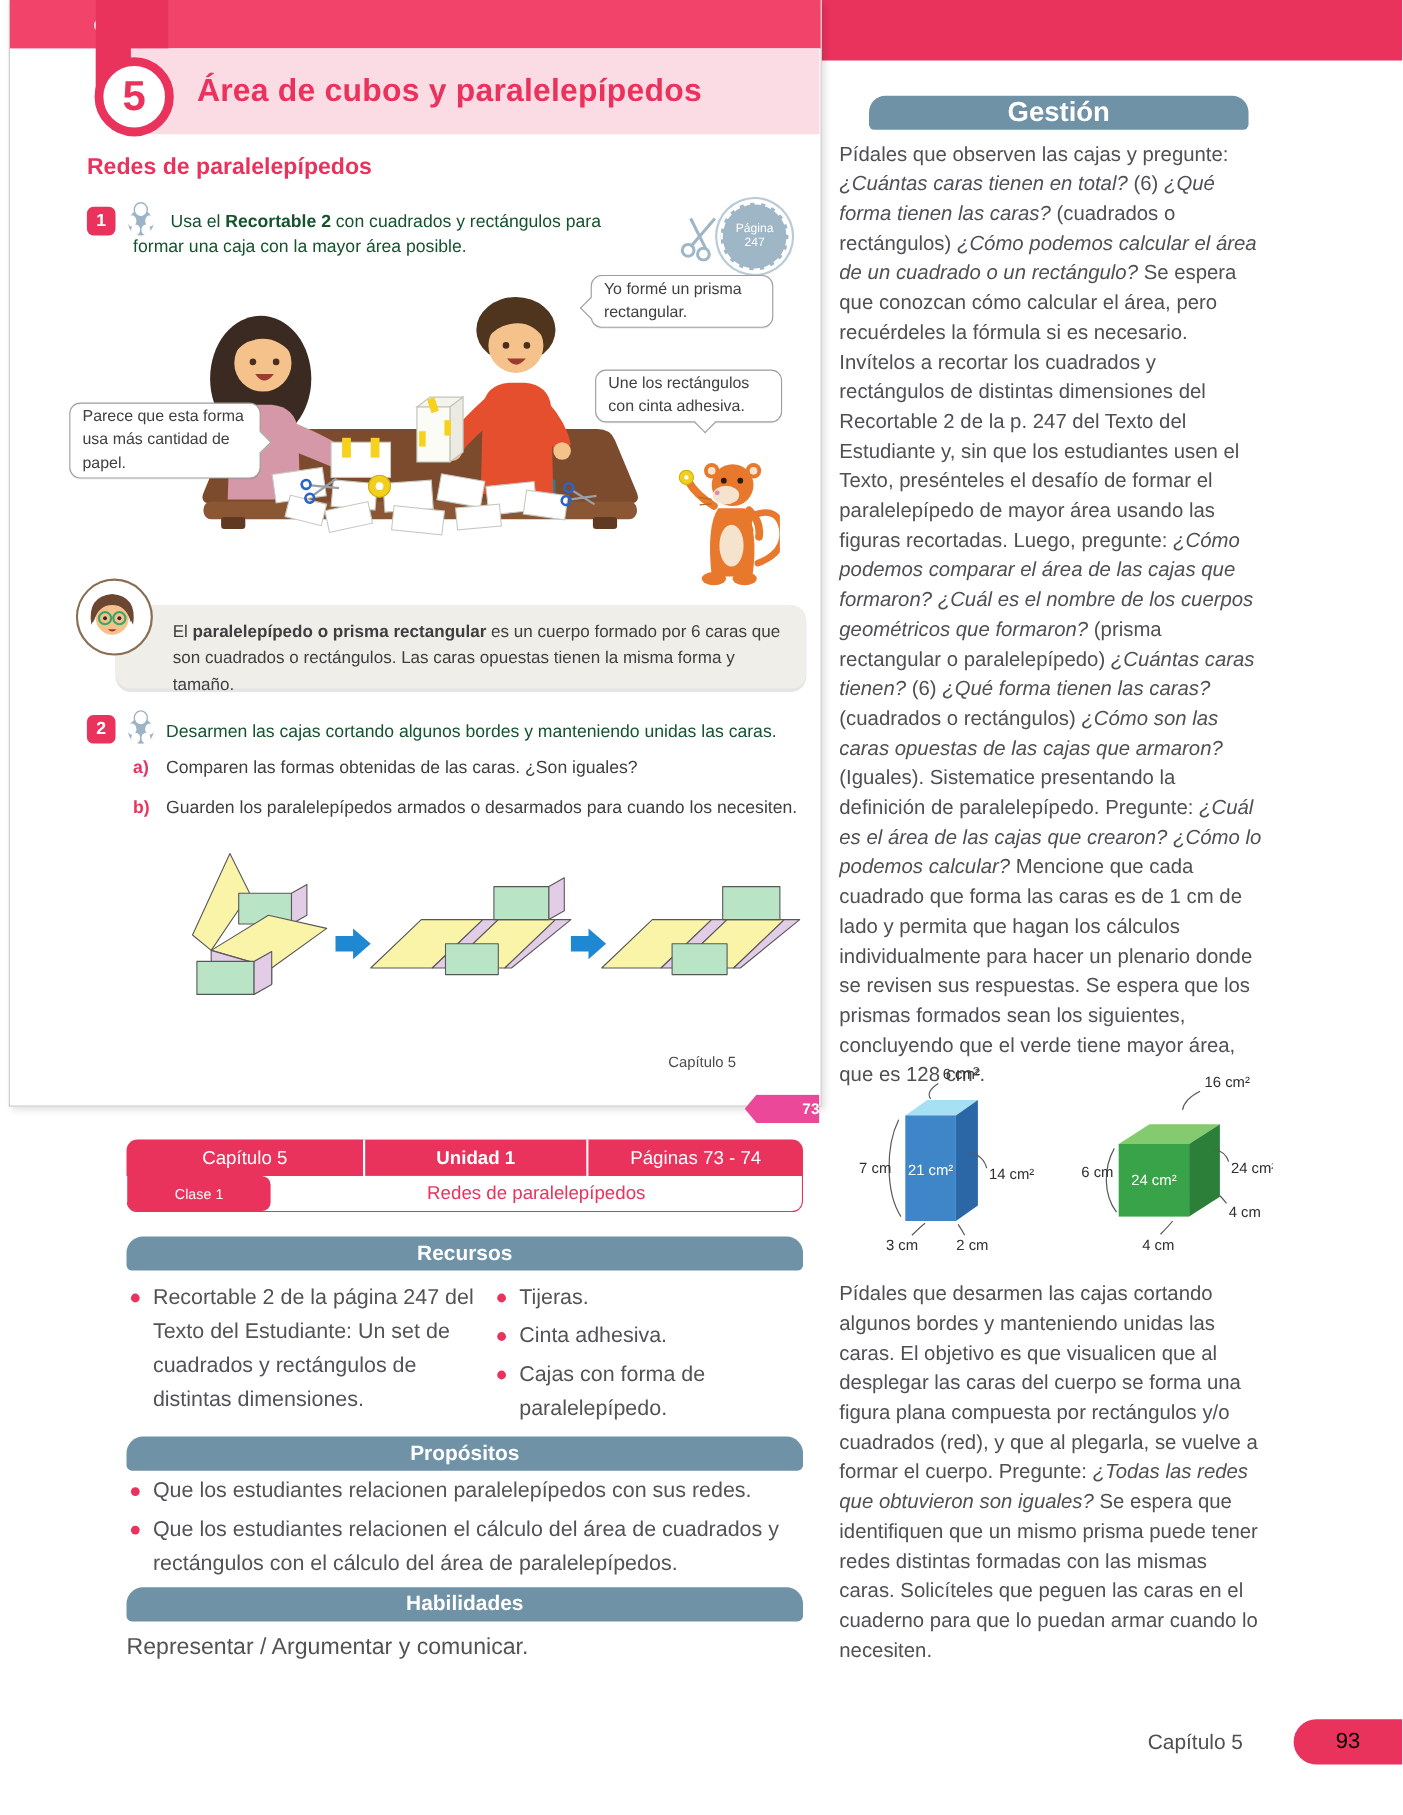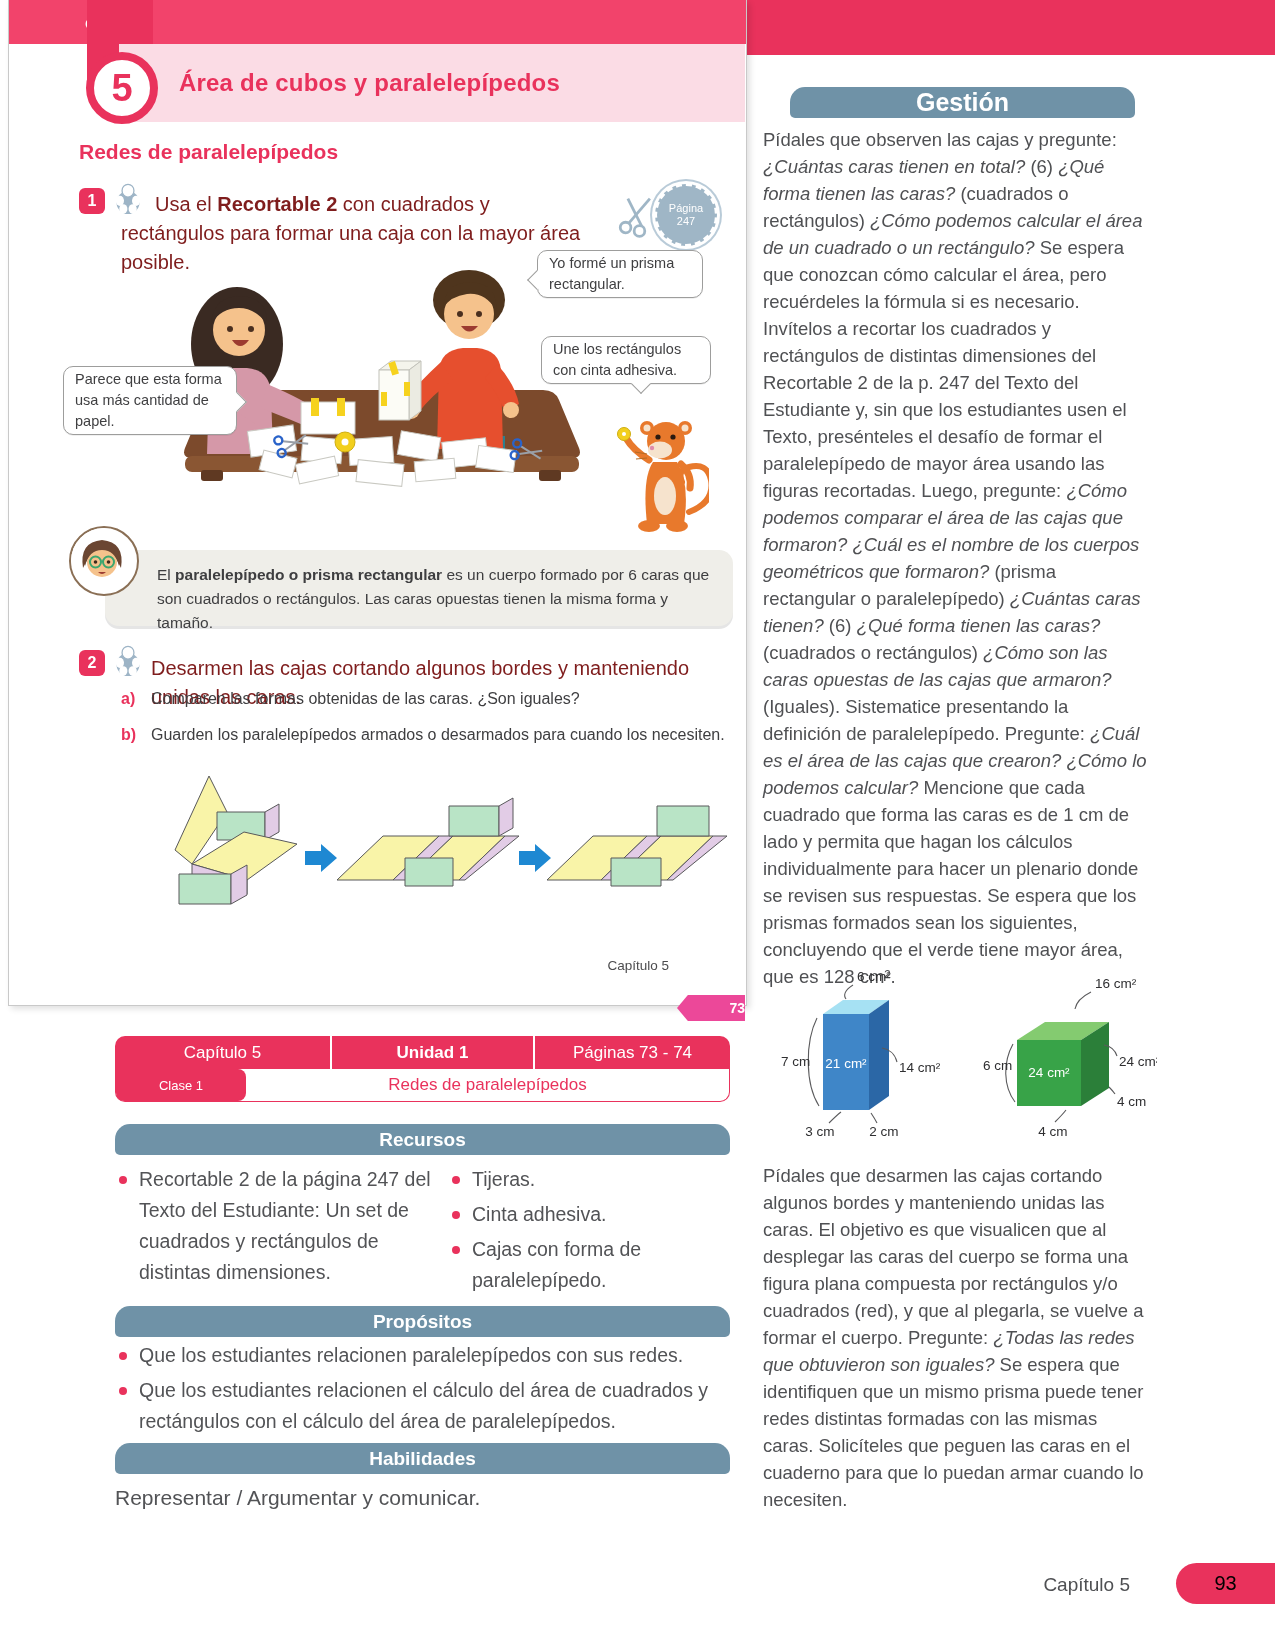--- a/index.html
+++ b/index.html
@@ -11,29 +11,29 @@
   
   .top-band{position:absolute;left:746px;top:0;width:529px;height:55px;background:#e9325c;}
 
   
   .card{position:absolute;left:8px;top:0;width:737px;height:1005px;background:#fff;
         border:1px solid #c9c9c9;border-top:none;box-shadow:3px 3px 6px rgba(0,0,0,.12);}
   .bar-top{position:absolute;left:0;top:0;width:100%;height:44px;background:#f2436b;}
   .chapter-label{position:absolute;left:76px;top:0;height:44px;line-height:48px;color:#fff;font-weight:bold;font-size:15px;}
   .tab-corner{position:absolute;left:78px;top:0;width:66px;height:118px;background:#e9325c;border-radius:0 0 0 34px;}
   .title-band{position:absolute;left:110px;top:44px;width:626px;height:78px;background:#fbdce5;}
-  .page-title{position:absolute;left:170px;top:44px;height:78px;line-height:78px;font-size:24px;font-weight:bold;color:#e9325c;letter-spacing:.2px;}
+  .page-title{position:absolute;left:170px;top:44px;height:78px;line-height:78px;font-size:29px;font-weight:bold;color:#e9325c;letter-spacing:.2px;}
   .num-circle{position:absolute;left:77px;top:52px;width:56px;height:56px;background:#fff;border:8px solid #e9325c;border-radius:50%;
               text-align:center;line-height:56px;font-size:38px;font-weight:bold;color:#e9325c;}
   .sec-head{position:absolute;left:70px;top:140px;font-size:21px;font-weight:bold;color:#e9325c;}
 
   .badge{position:absolute;width:26px;height:26px;background:#e9325c;border-radius:6px;color:#fff;
          font-weight:bold;font-size:16px;text-align:center;line-height:26px;}
   .grp-icon{position:absolute;width:34px;height:34px;}
-  .student-text{color:#7f1d1d;font-size:20px;line-height:1.45;}
+  .student-text{color:#14532d;font-size:16px;line-height:1.45;}
   .act1-text{position:absolute;left:112px;top:190px;width:475px;text-indent:34px;}
   .act2-text{position:absolute;left:142px;top:654px;width:570px;}
   .item-label{position:absolute;color:#e9325c;font-weight:bold;font-size:16px;}
   .item-text{position:absolute;color:#3e3e40;font-size:16px;}
 
   .cut-badge{position:absolute;left:606px;top:182px;width:110px;height:66px;}
   .cut-circle{position:absolute;left:40px;top:2px;width:58px;height:58px;border-radius:50%;background:#9fb6c6;
               border:2px dashed #ffffff;box-shadow:0 0 0 3px #ffffff,0 0 0 5px #b9cbd8;
               display:flex;flex-direction:column;align-items:center;justify-content:center;color:#fff;font-size:11px;line-height:13px;}
 

